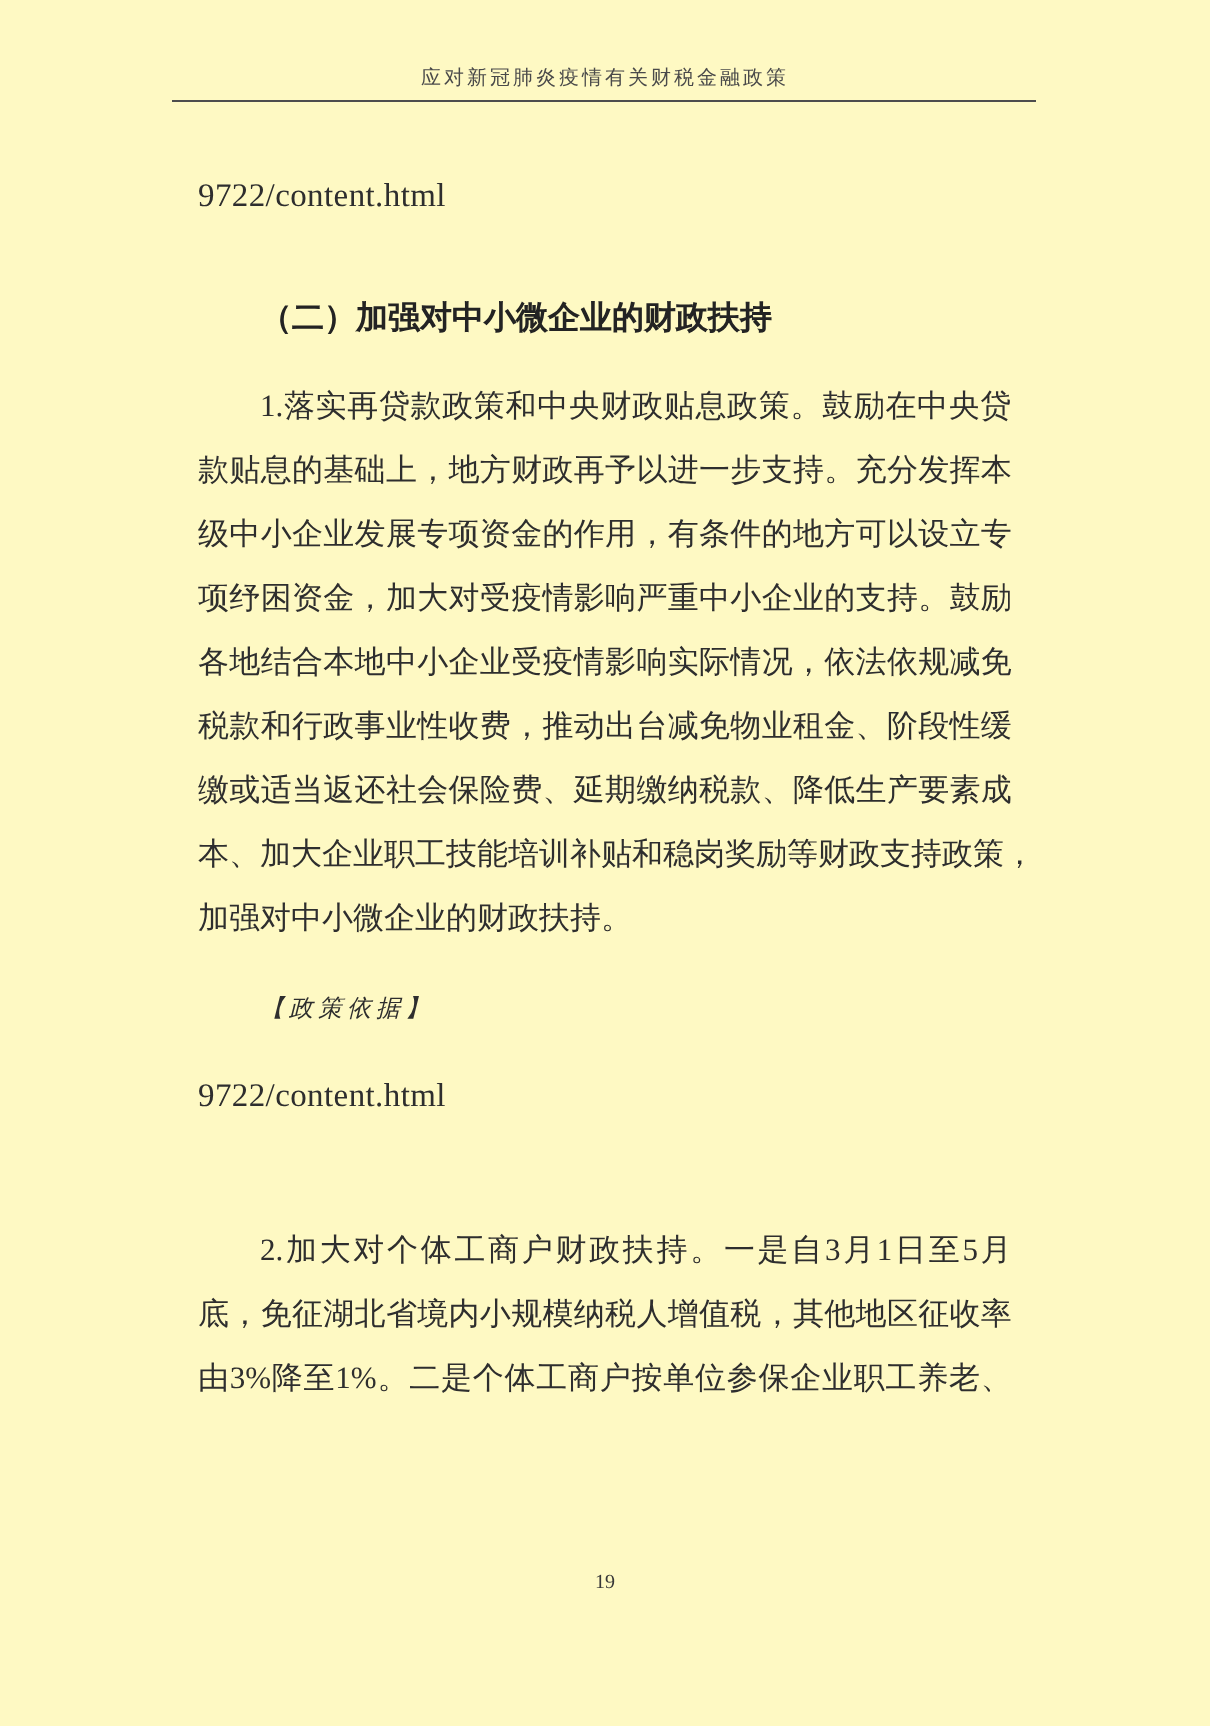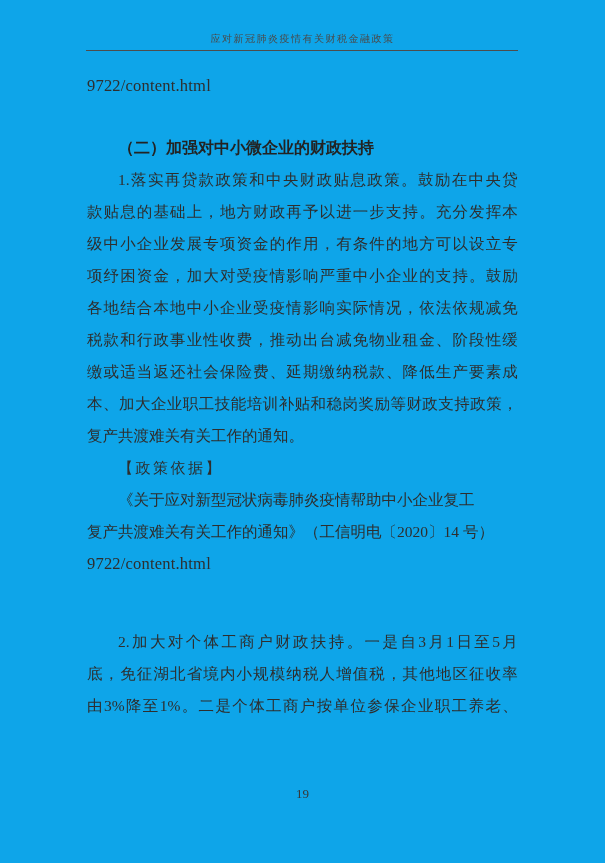--- a/index.html
+++ b/index.html
@@ -1,55 +1,55 @@
 <!DOCTYPE html>
 <html><head>
 <meta charset="utf-8">
 <style>
   html,body{margin:0;padding:0;background:#ffffff;}
   .page{
     position:relative;
     width:605px;height:863px;
-    background:#0ea5e9;
+    background:#fef9c3;
     font-family:"Liberation Serif","DejaVu Serif",serif;
     color:#2e2e2e;
     overflow:hidden;
   }
   .running-head{
     position:absolute;top:32px;left:87px;width:431px;
     text-align:center;
     font-size:10px;color:#4a4a4a;letter-spacing:1.5px;
     white-space:nowrap;
   }
   .head-rule{
     position:absolute;top:50px;left:86px;width:432px;
     border-top:1.6px solid #4d4d4d;height:0;
   }
   .content{
     position:absolute;top:70px;left:87px;width:431px;
   }
-  .block{margin:0;}
+  .block{margin:12px;}
   .line{
     height:32px;line-height:32px;
     font-size:15.5px;
     white-space:nowrap;
     color:#2e2e2e;
   }
   .line.indent{padding-left:31px;}
   .line.bold{font-weight:bold;font-size:16px;color:#232323;}
   .line.latin{font-size:16.5px;letter-spacing:0.2px;}
-  .line.label{letter-spacing:2.5px;font-size:15px;}
+  .line.label{letter-spacing:2.5px;font-size:12px;font-style:italic;}
   .line.fill{
     display:flex;justify-content:space-between;align-items:baseline;
     white-space:normal;
   }
   .line.fill span{flex:0 0 auto;}
   .page-number{
     position:absolute;top:786px;left:0;width:605px;
-    text-align:center;font-size:13px;color:#383838;
+    text-align:center;font-size:10px;color:#383838;
     font-family:"Liberation Serif","DejaVu Serif",serif;
   }
 </style>
 </head>
 <body>
 
 <div class="page">
   <div class="running-head">应对新冠肺炎疫情有关财税金融政策</div>
   <div class="head-rule"></div>
 
@@ -277,28 +277,24 @@
           <span>励</span>
           <span>等</span>
           <span>财</span>
           <span>政</span>
           <span>支</span>
           <span>持</span>
           <span>政</span>
           <span>策</span>
           <span>，</span>
         </div>
-        <div class="line">复产共渡难关有关工作的通知。</div>
+        <div class="line">加强对中小微企业的财政扶持。</div>
       </div>
       <div class="block">
         <div class="line indent label">【政策依据】</div>
-      </div>
-      <div class="block">
-        <div class="line indent">《关于应对新型冠状病毒肺炎疫情帮助中小企业复工</div>
-        <div class="line">复产共渡难关有关工作的通知》（工信明电〔2020〕14 号）</div>
       </div>
       <div class="block">
         <div class="line latin">9722/content.html</div>
       </div>
       <div class="block" style="margin-top: 46px;">
         <div class="line indent fill">
           <span>2.</span>
           <span>加</span>
           <span>大</span>
           <span>对</span>

